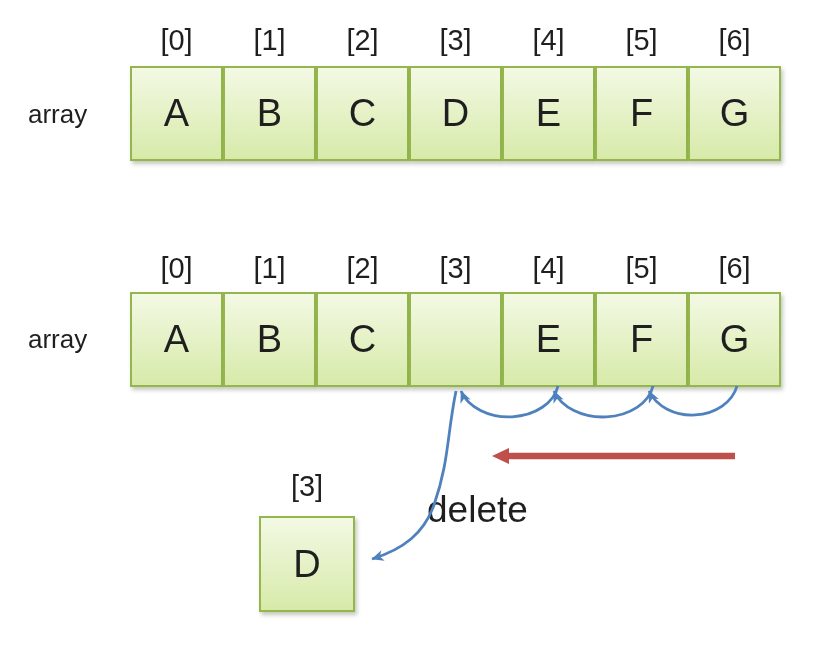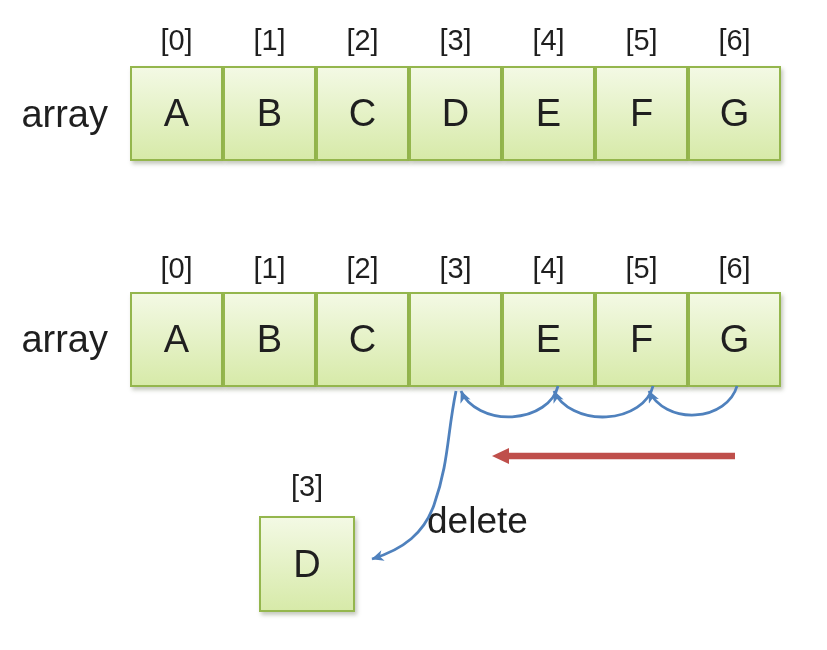--- a/index.html
+++ b/index.html
@@ -6,23 +6,22 @@
   .canvas{
     position:relative;
     width:827px;height:650px;
     background:#ffffff;
     font-family:"Liberation Sans", sans-serif;
     color:var(--text,#1f1f1f);
     overflow:hidden;
   }
   .array-label{
     position:absolute;
-    left:8px;width:100px;
-    text-align:right;
-    font-size:38px;line-height:40px;
+    left:28px;width:100px;
+    font-size:26px;line-height:40px;
     color:var(--text,#1f1f1f);
   }
   .index-row{
     position:absolute;
     left:130px;width:651px;height:32px;
     display:flex;
   }
   .index-label{
     width:93px;
     text-align:center;
@@ -55,21 +54,21 @@
     font-size:38px;
   }
   .single-index{
     position:absolute;
     left:259px;top:470px;width:96px;
     text-align:center;
     font-size:29px;line-height:32px;
   }
   .delete-label{
     position:absolute;
-    left:427px;top:500px;
+    left:427px;top:489px;
     font-size:37px;line-height:42px;
   }
   .arrow-layer{
     position:absolute;left:0;top:0;width:827px;height:650px;
     pointer-events:none;
   }
 </style>
 </head>
 <body>
 

